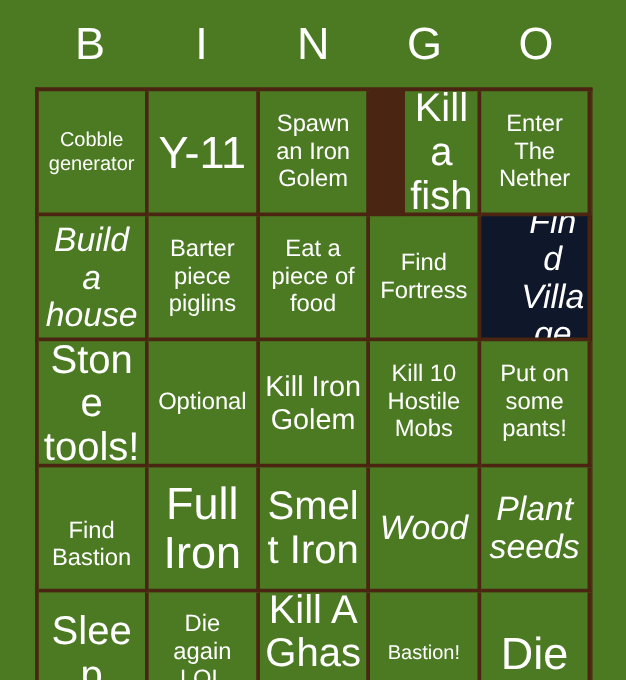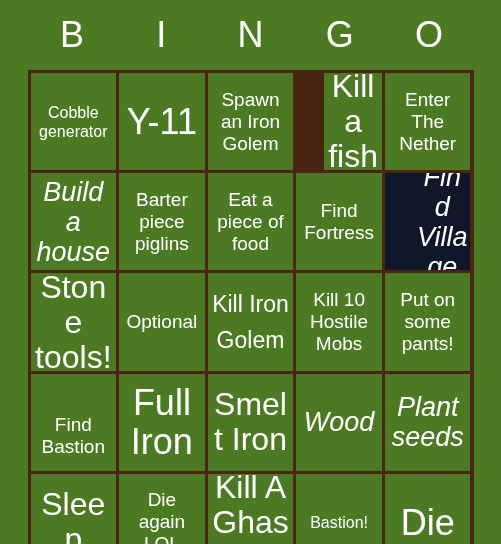--- a/index.html
+++ b/index.html
@@ -74,21 +74,21 @@
     color: #ffffff;
     font-family: "Liberation Sans", sans-serif;
     font-weight: normal;
     display: block;
     width: 100%;
     word-wrap: break-word;
     user-select: none;
   }
   .fs-sm   { font-size: 16px; line-height: 19px; }
   .fs-md   { font-size: 19px; line-height: 22px; }
-  .fs-lg   { font-size: 23px; line-height: 36px; }
+  .fs-lg   { font-size: 23px; line-height: 26px; }
   .fs-xl   { font-size: 27px; line-height: 30px; font-style: italic; }
   .fs-xxl  { font-size: 32px; line-height: 35px; }
   .fs-xxxl { font-size: 36px; line-height: 39px; }
   #footer-space {
     flex: 1 1 auto;
     width: 100%;
   }
 </style>
 </head>
 <body style="background: rgb(76, 122, 35);">

